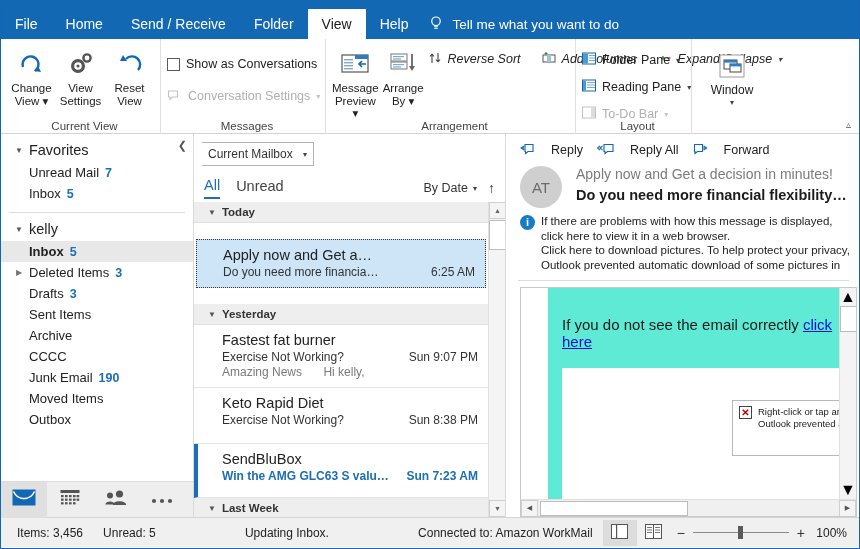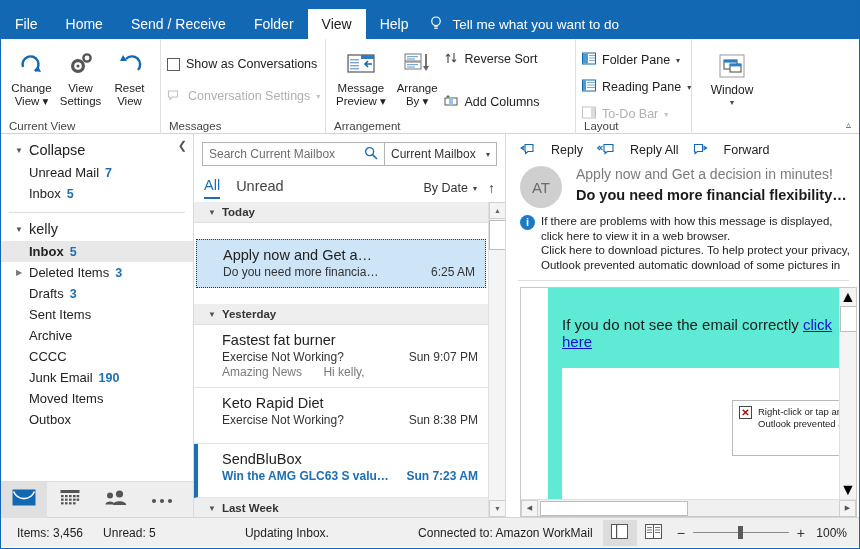--- a/index.html
+++ b/index.html
@@ -61,21 +61,21 @@
     height: 95px;
     border-right: 1px solid #e0e0e0;
     display: flex;
     flex-direction: column;
     justify-content: flex-start;
     padding: 4px 6px 0 6px;
   }
   .rgroup .glabel {
     position: absolute;
     bottom: 2px; left: 8px; right: 0;
-    text-align: left;
+    text-align: center;
     font-size: 11.5px;
     color: #444;
   }
   .rgroup .ginner { display: flex; flex: 1; align-items: flex-start; }
 
   .bigbtn {
     width: 56px;
     display: flex; flex-direction: column;
     align-items: center;
     font-size: 11.5px;
@@ -515,21 +515,21 @@
                   <rect x="6" y="13" width="11" height="1.2"></rect>
                   <rect x="6" y="15.4" width="8" height="1.2"></rect>
                 </g>
                 <path d="M25 3 v14" stroke="#666" stroke-width="1.8"></path>
                 <path d="M22 15 l3 5 l3 -5 z" fill="#666"></path>
               </svg>
           </span>
           <span class="lbl">Arrange</span>
           <span class="lbl" style="margin-top:0">By ▾</span>
         </div>
-        <div style="display:flex;flex-direction:column;gap:21px;padding-top:3px;">
+        <div style="display:flex;gap:21px;padding-top:3px;font-style:italic;">
           <div class="smallrow">
             <span>
               <svg width="14" height="14" viewBox="0 0 14 14">
                   <path d="M4 12 V3 M4 3 l-2 2.5 M4 3 l2 2.5" stroke="#444" stroke-width="1.1" fill="none"></path>
                   <path d="M10 2 V11 M10 11 l-2 -2.5 M10 11 l2 -2.5" stroke="#444" stroke-width="1.1" fill="none"></path>
                 </svg>
             </span>
             <span>Reverse Sort</span>
           </div>
           <div class="smallrow">
@@ -625,21 +625,21 @@
   </div>
 
   <div class="body">
 
     <div class="folderpane">
       <div class="fp-collapse">❮</div>
       <div class="fp-scroll">
 
         <div class="fhead">
           <span class="tri">▼</span>
-          <span>Collapse</span>
+          <span>Favorites</span>
         </div>
         <div class="fitem">
           <span>Unread Mail</span>
           <span class="cnt">7</span>
         </div>
         <div class="fitem">
           <span>Inbox</span>
           <span class="cnt">5</span>
         </div>
 
@@ -733,29 +733,20 @@
                 <circle cx="11" cy="4" r="2.1" fill="#555"></circle>
                 <circle cx="19" cy="4" r="2.1" fill="#555"></circle>
               </svg>
           </span>
         </div>
       </div>
     </div>
 
     <div class="msglist">
       <div class="searchrow">
-        <div class="searchbox">
-          <span>Search Current Mailbox</span>
-          <span>
-            <svg width="14" height="14" viewBox="0 0 14 14">
-                <circle cx="5.6" cy="5.6" r="4" fill="none" stroke="#1a6fb5" stroke-width="1.4"></circle>
-                <path d="M8.6 8.6 L13 13" stroke="#1a6fb5" stroke-width="1.6"></path>
-              </svg>
-          </span>
-        </div>
         <div class="scopebox">
           <span>Current Mailbox</span>
           <span class="caret">▾</span>
         </div>
       </div>
 
       <div class="filterrow">
         <div class="ftab active">All</div>
         <div class="ftab">Unread</div>
         <div class="sortby">

